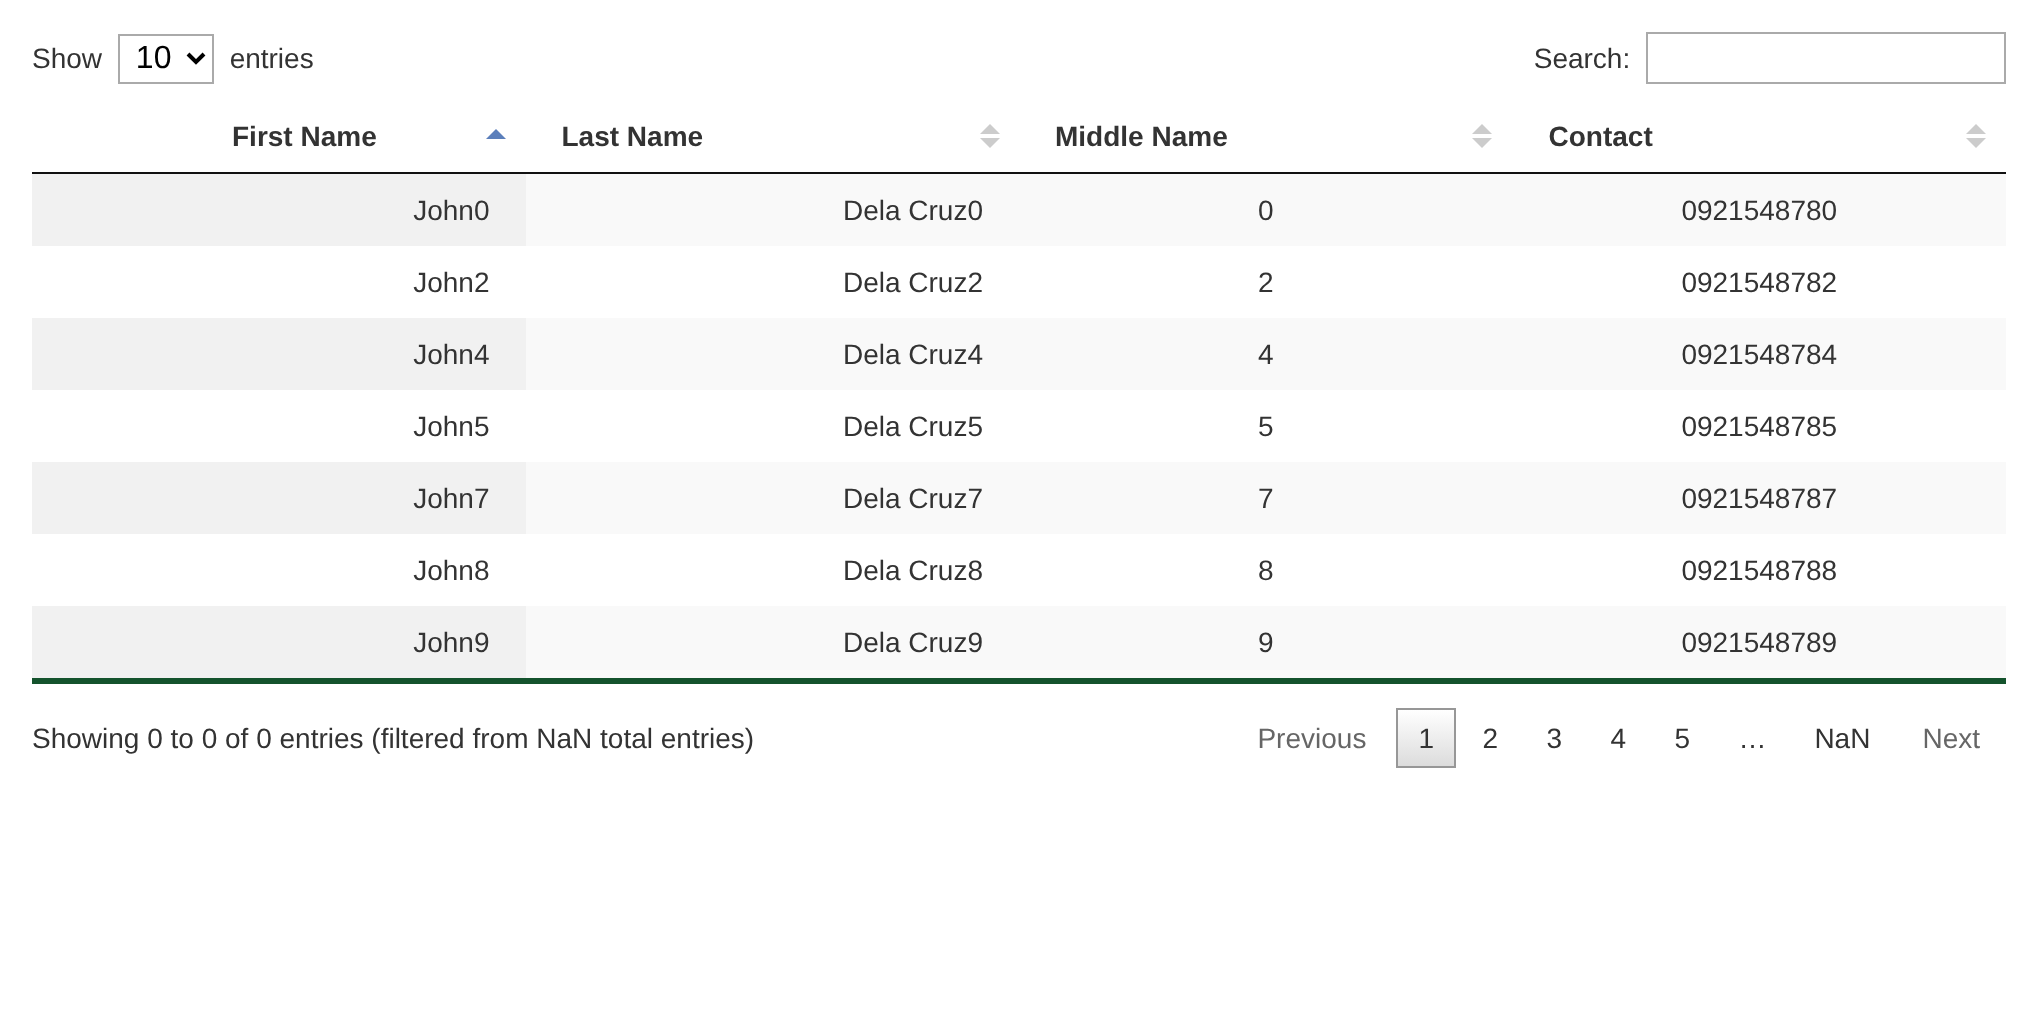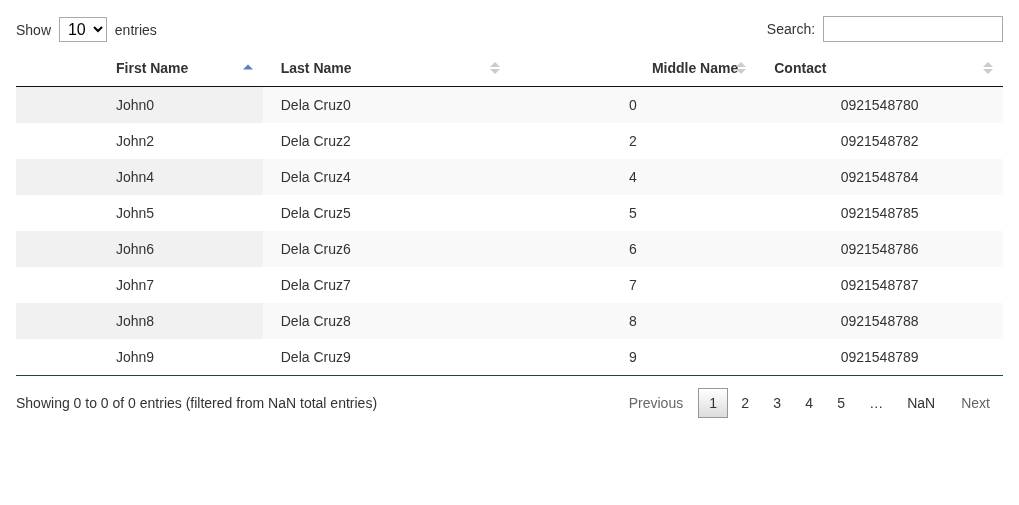--- a/index.html
+++ b/index.html
@@ -32,21 +32,21 @@
     width: 180px;
     height: 26px;
     padding: 2px 6px;
     border: 1px solid #aaa;
     font-size: 14px;
   }
   table {
     width: 100%;
     border-collapse: collapse;
     border-spacing: 0;
-    border-bottom: 1px solid #14532d;
+    border-bottom: 3px solid #14532d;
   }
   thead th {
     border-bottom: 1px solid #111;
     padding: 10px 18px;
     font-weight: 700;
     text-align: left;
     position: relative;
     background: #fff;
   }
   thead th .sorter {
@@ -63,25 +63,26 @@
     border-left: 5px solid transparent;
     border-right: 5px solid transparent;
   }
   .tri.up   { border-bottom: 5px solid; margin-bottom: 2px; }
   .tri.down { border-top: 5px solid; }
   .sort-asc .tri.up   { border-bottom-color: #5b7fbb; }
   .sort-both .tri.up   { border-bottom-color: #ccc; }
   .sort-both .tri.down { border-top-color: #ccc; }
   .col-first  { width: 25%; padding-left: 100px; }
   .col-last   { width: 25%; }
-  .col-middle { width: 25%; text-align: right; }
+  .col-middle { width: 25%; text-align: left; }
   .col-contact{ width: 25%; text-align: left; }
   tbody td {
     padding: 10px 18px;
     border: none;
+    text-align: right;
   }
   tbody td:nth-child(1){ padding-left: 100px; }
   tbody td:nth-child(3), tbody td:nth-child(4){ text-align: center; }
   tbody tr:nth-child(odd)  td:nth-child(1){ background:#f1f1f1; }
   tbody tr:nth-child(odd)  td:nth-child(n+2){ background:#f9f9f9; }
   tbody tr:nth-child(even) td{ 
     background:#fff; 
   }
   .bottombar {
     display: flex;
@@ -168,26 +169,20 @@
         <td>4</td>
         <td>0921548784</td>
       </tr>
       <tr>
         <td>John5</td>
         <td>Dela Cruz5</td>
         <td>5</td>
         <td>0921548785</td>
       </tr>
       <tr>
-        <td>John6</td>
-        <td>Dela Cruz6</td>
-        <td>6</td>
-        <td>0921548786</td>
-      </tr>
-      <tr>
         <td>John7</td>
         <td>Dela Cruz7</td>
         <td>7</td>
         <td>0921548787</td>
       </tr>
       <tr>
         <td>John8</td>
         <td>Dela Cruz8</td>
         <td>8</td>
         <td>0921548788</td>

